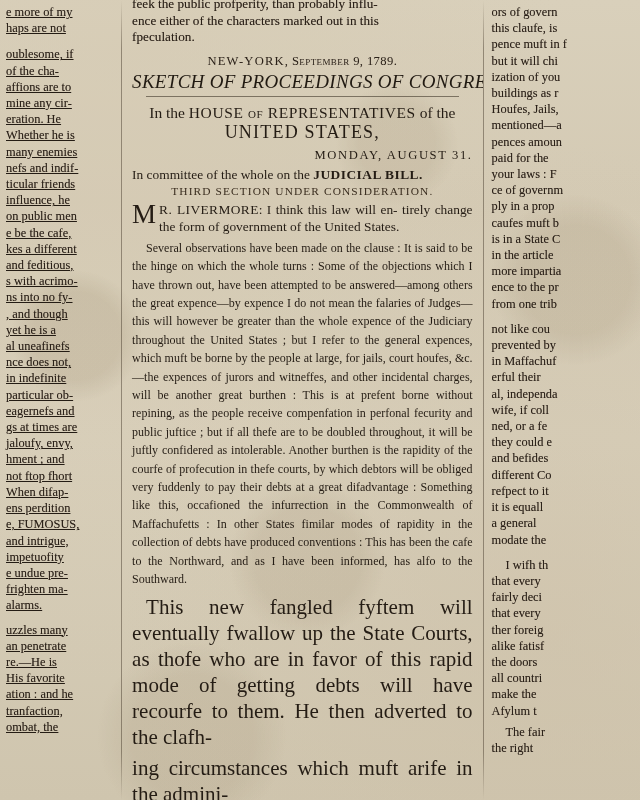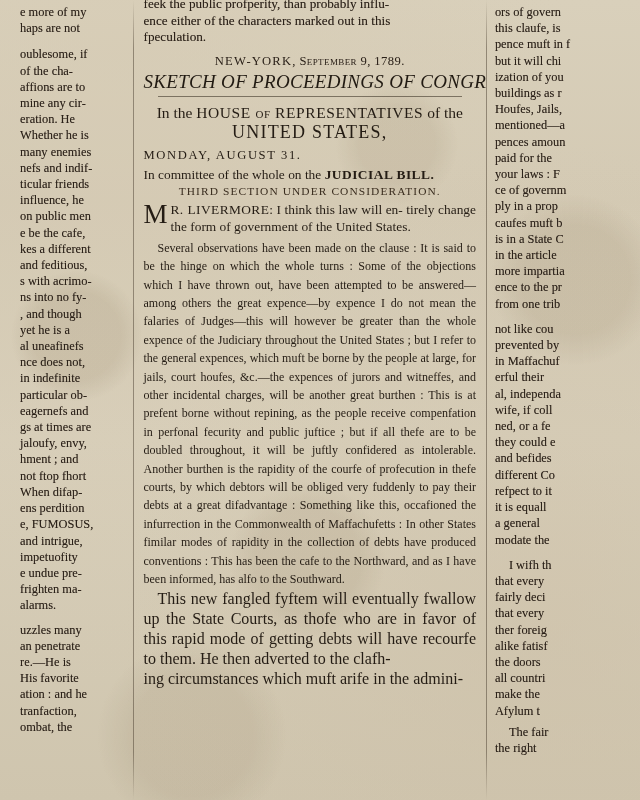--- a/index.html
+++ b/index.html
@@ -45,21 +45,21 @@
     inset: 0;
     display: flex;
     align-items: stretch;
   }
 
   .col {
     position: relative;
     color: #241c14;
     overflow: hidden;
   }
-  .col-left  { width: 118px; padding: 4px 6px 0 20px; }
+  .col-left  { width: 118px; padding: 4px 6px 0 6px; text-decoration: underline; }
   .col-mid   { width: 368px; padding: 2px 10px 0 10px; }
   .col-right { width: 154px; padding: 4px 6px 0 8px; }
 
   .rule {
     width: 1px;
     background: linear-gradient(180deg, rgba(60,48,34,0.0), rgba(60,48,34,0.45) 6%, rgba(60,48,34,0.45) 94%, rgba(60,48,34,0.0));
     margin: 0;
   }
 
   
@@ -118,21 +118,21 @@
 
   .head-us {
     text-align: center;
     font-size: 18px;
     letter-spacing: 1.2px;
     margin: 0 0 5px 0;
     font-variant: small-caps;
   }
 
   .head-day {
-    text-align: left;
+    text-align: right;
     font-size: 12.6px;
     letter-spacing: 1.6px;
     margin: 3px 0 3px 0;
     font-variant: small-caps;
   }
 
   .line-committee {
     font-size: 13.4px;
     line-height: 17px;
     margin: 0 0 2px 0;
@@ -165,23 +165,24 @@
   }
   .smallcaps { font-variant: small-caps; letter-spacing: 0.4px; }
 
   .big-para {
     font-size: 12px;
     line-height: 18.4px;
     text-align: justify;
     margin-top: 4px;
   }
   .big-para2 {
-    font-size: 16px;
-    line-height: 20px;
+    font-size: 21px;
+    line-height: 26px;
     text-align: justify;
+    margin-top: 5px;
   }
 
   
   .cut-top {
     margin-top: -6px;
   }
 </style>
 </head>
 <body>
 

